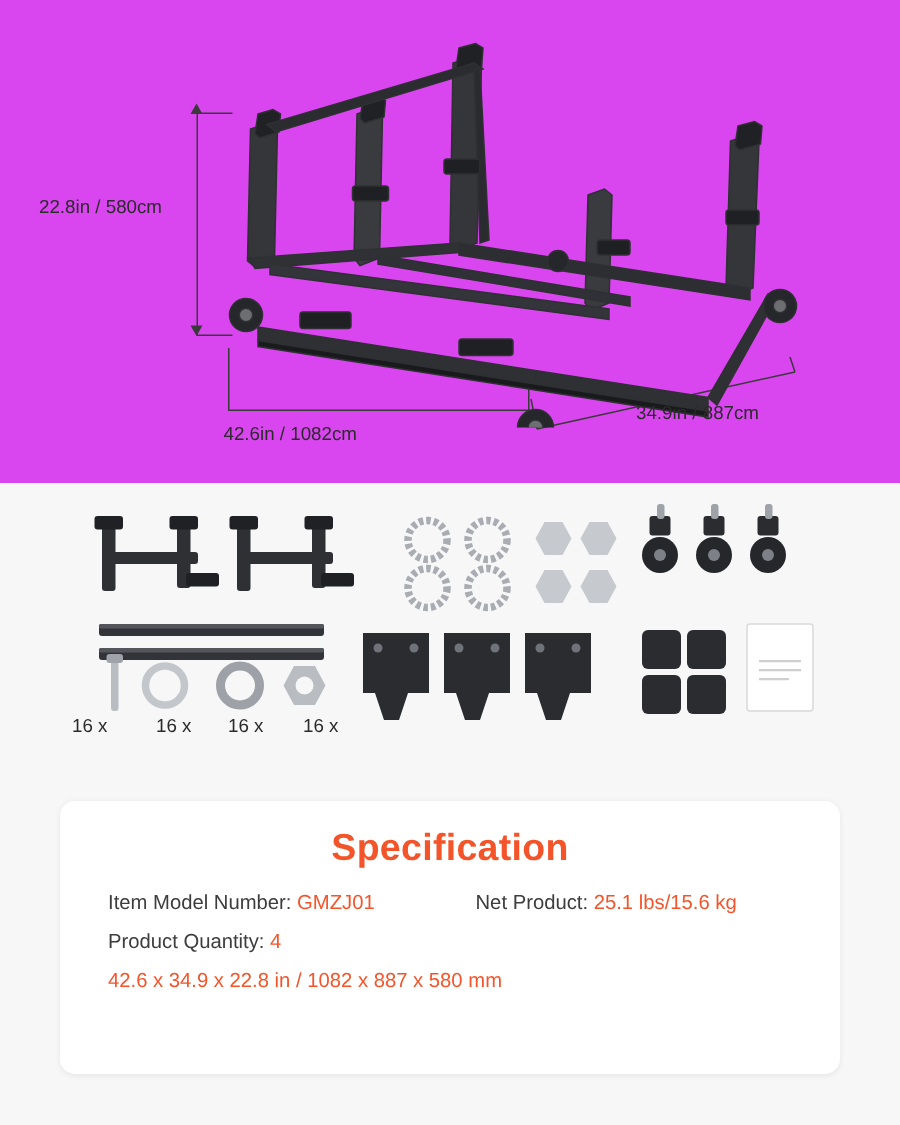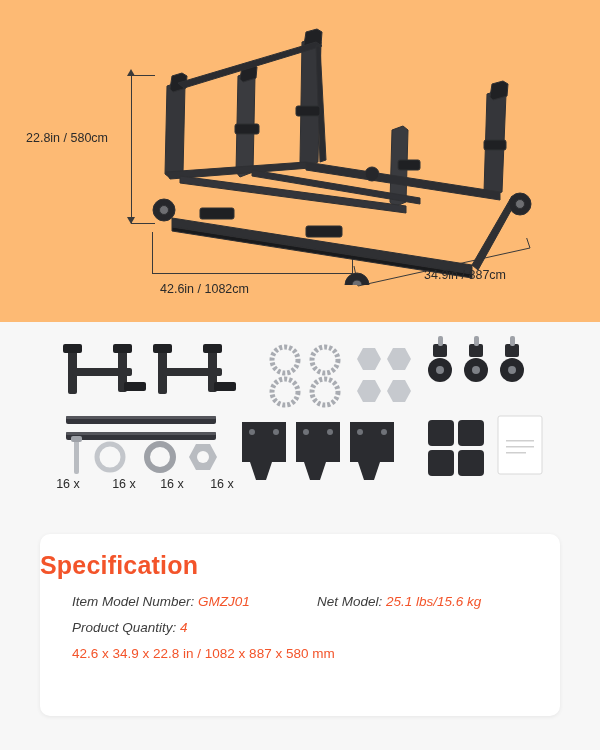--- a/index.html
+++ b/index.html
@@ -21,30 +21,30 @@
     background: #f7f7f7;
   }
 
   
   .diagram {
     position: absolute;
     left: 0;
     top: 0;
     width: 600px;
     height: 322px;
-    background: #fdba74;
+    background: #d946ef;
   }
   .dim-label {
     position: absolute;
     font-size: 12.5px;
     color: #2b2b2b;
     white-space: nowrap;
   }
   #dim-height { left: 26px; top: 131px; }
-  #dim-width  { left: 160px; top: 282px; }
+  #dim-width  { left: 149px; top: 282px; }
   #dim-depth  { left: 424px; top: 268px; }
 
   
   .gl { position: absolute; background: #3a3a3a; }
   .gl-v { width: 1px; }
   .gl-h { height: 1px; }
 
   
   .arrow {
     position: absolute;
@@ -70,57 +70,57 @@
     left: 0;
     top: 322px;
     width: 600px;
     height: 200px;
     background: #f7f7f7;
   }
   .count-label {
     position: absolute;
     font-size: 12.5px;
     color: #2b2b2b;
-    text-align: center;
+    text-align: left;
     width: 40px;
   }
   #cnt-0 { left: 48px;  top: 477px; }
   #cnt-1 { left: 104px; top: 477px; }
   #cnt-2 { left: 152px; top: 477px; }
   #cnt-3 { left: 202px; top: 477px; }
 
   
   .spec-card {
     position: absolute;
     left: 40px;
     top: 534px;
     width: 520px;
     height: 182px;
     background: #ffffff;
     border-radius: 10px;
     box-shadow: 0 1px 4px rgba(0,0,0,0.07);
   }
   .spec-title {
+    text-align: center;
     font-size: 25px;
     font-weight: bold;
     color: #f3542a;
     margin-top: 17px;
     letter-spacing: 0.2px;
   }
   .spec-rows {
     margin-top: 14px;
     padding: 0 32px;
     font-size: 13.5px;
     color: #3d3d3d;
   }
   .spec-row {
     display: flex;
     align-items: flex-start;
     margin-bottom: 11px;
-    font-style: italic;
   }
   .spec-col-a { width: 245px; }
   .spec-col-b { flex: 1; }
   .lbl { color: #3d3d3d; }
   .val { color: #f3542a; }
   .dims-line {
     color: #f3542a;
     font-size: 13.5px;
     margin-top: 3px;
   }
@@ -331,21 +331,21 @@
 
   <div class="spec-card">
     <div class="spec-title">Specification</div>
     <div class="spec-rows">
       <div class="spec-row">
         <div class="spec-col-a">
           <span class="lbl">Item Model Number:</span>
           <span class="val">GMZJ01</span>
         </div>
         <div class="spec-col-b">
-          <span class="lbl">Net Model:</span>
+          <span class="lbl">Net Product:</span>
           <span class="val">25.1 lbs/15.6 kg</span>
         </div>
       </div>
       <div class="spec-row">
         <div>
           <span class="lbl">Product Quantity:</span>
           <span class="val">4</span>
         </div>
       </div>
       <div>

